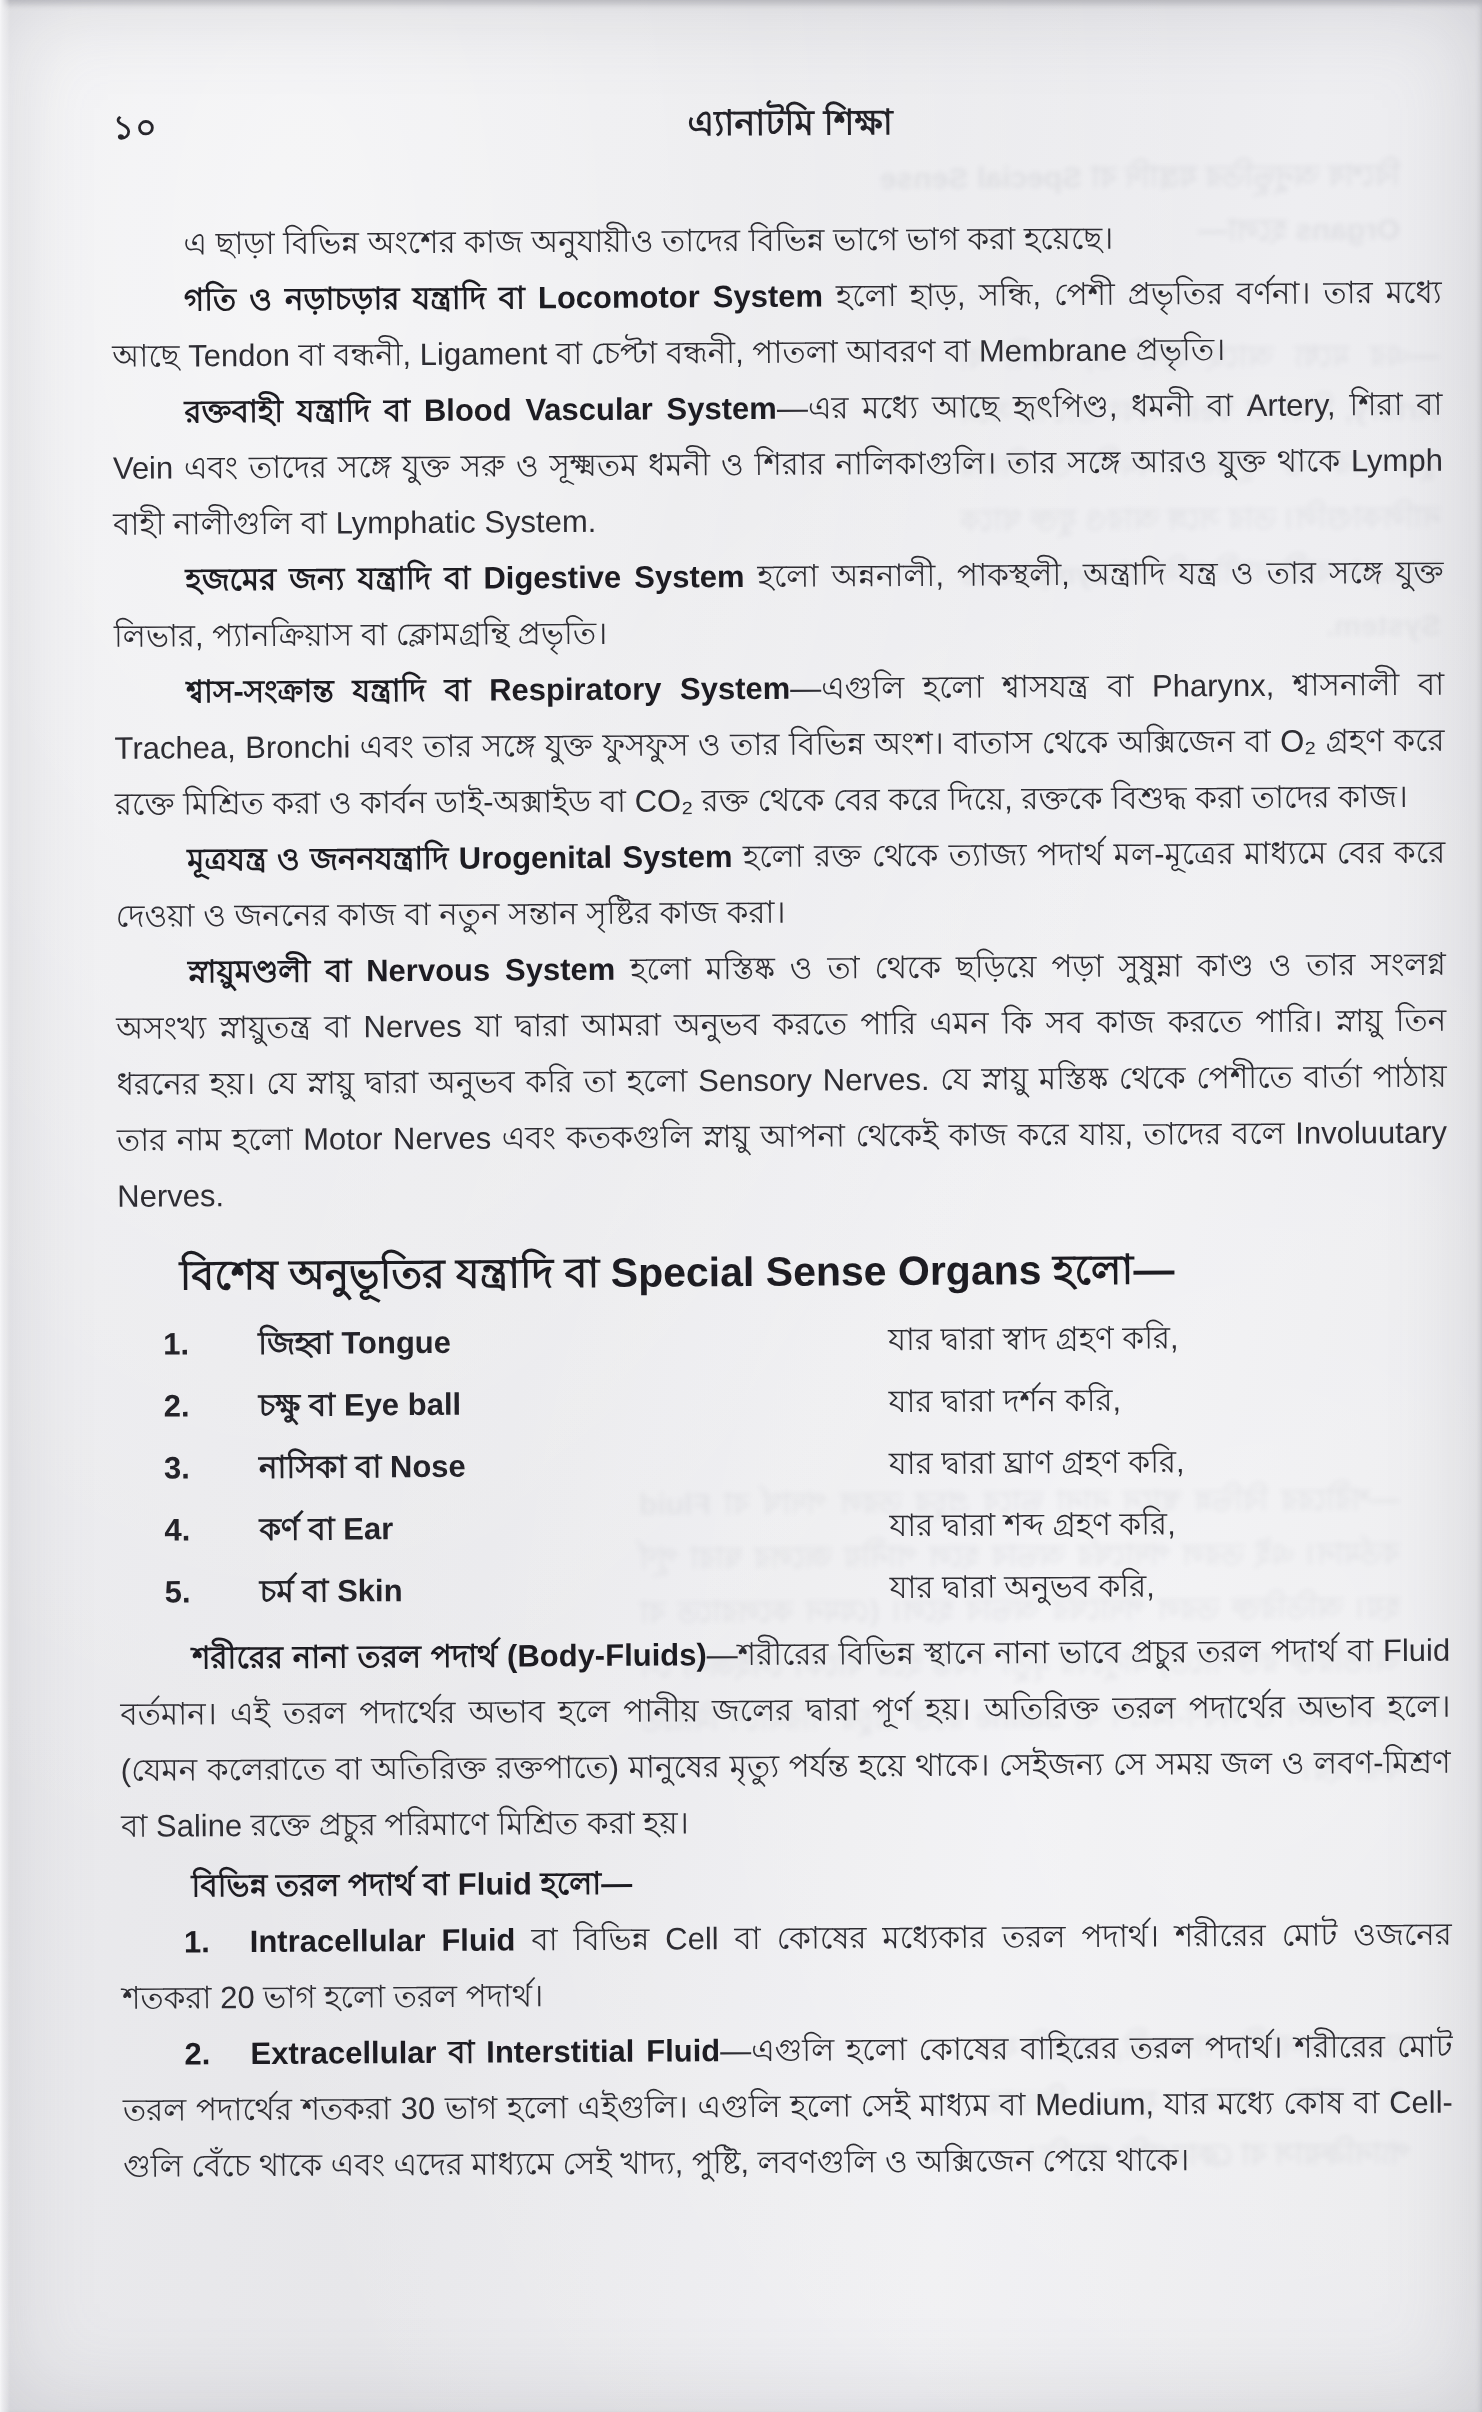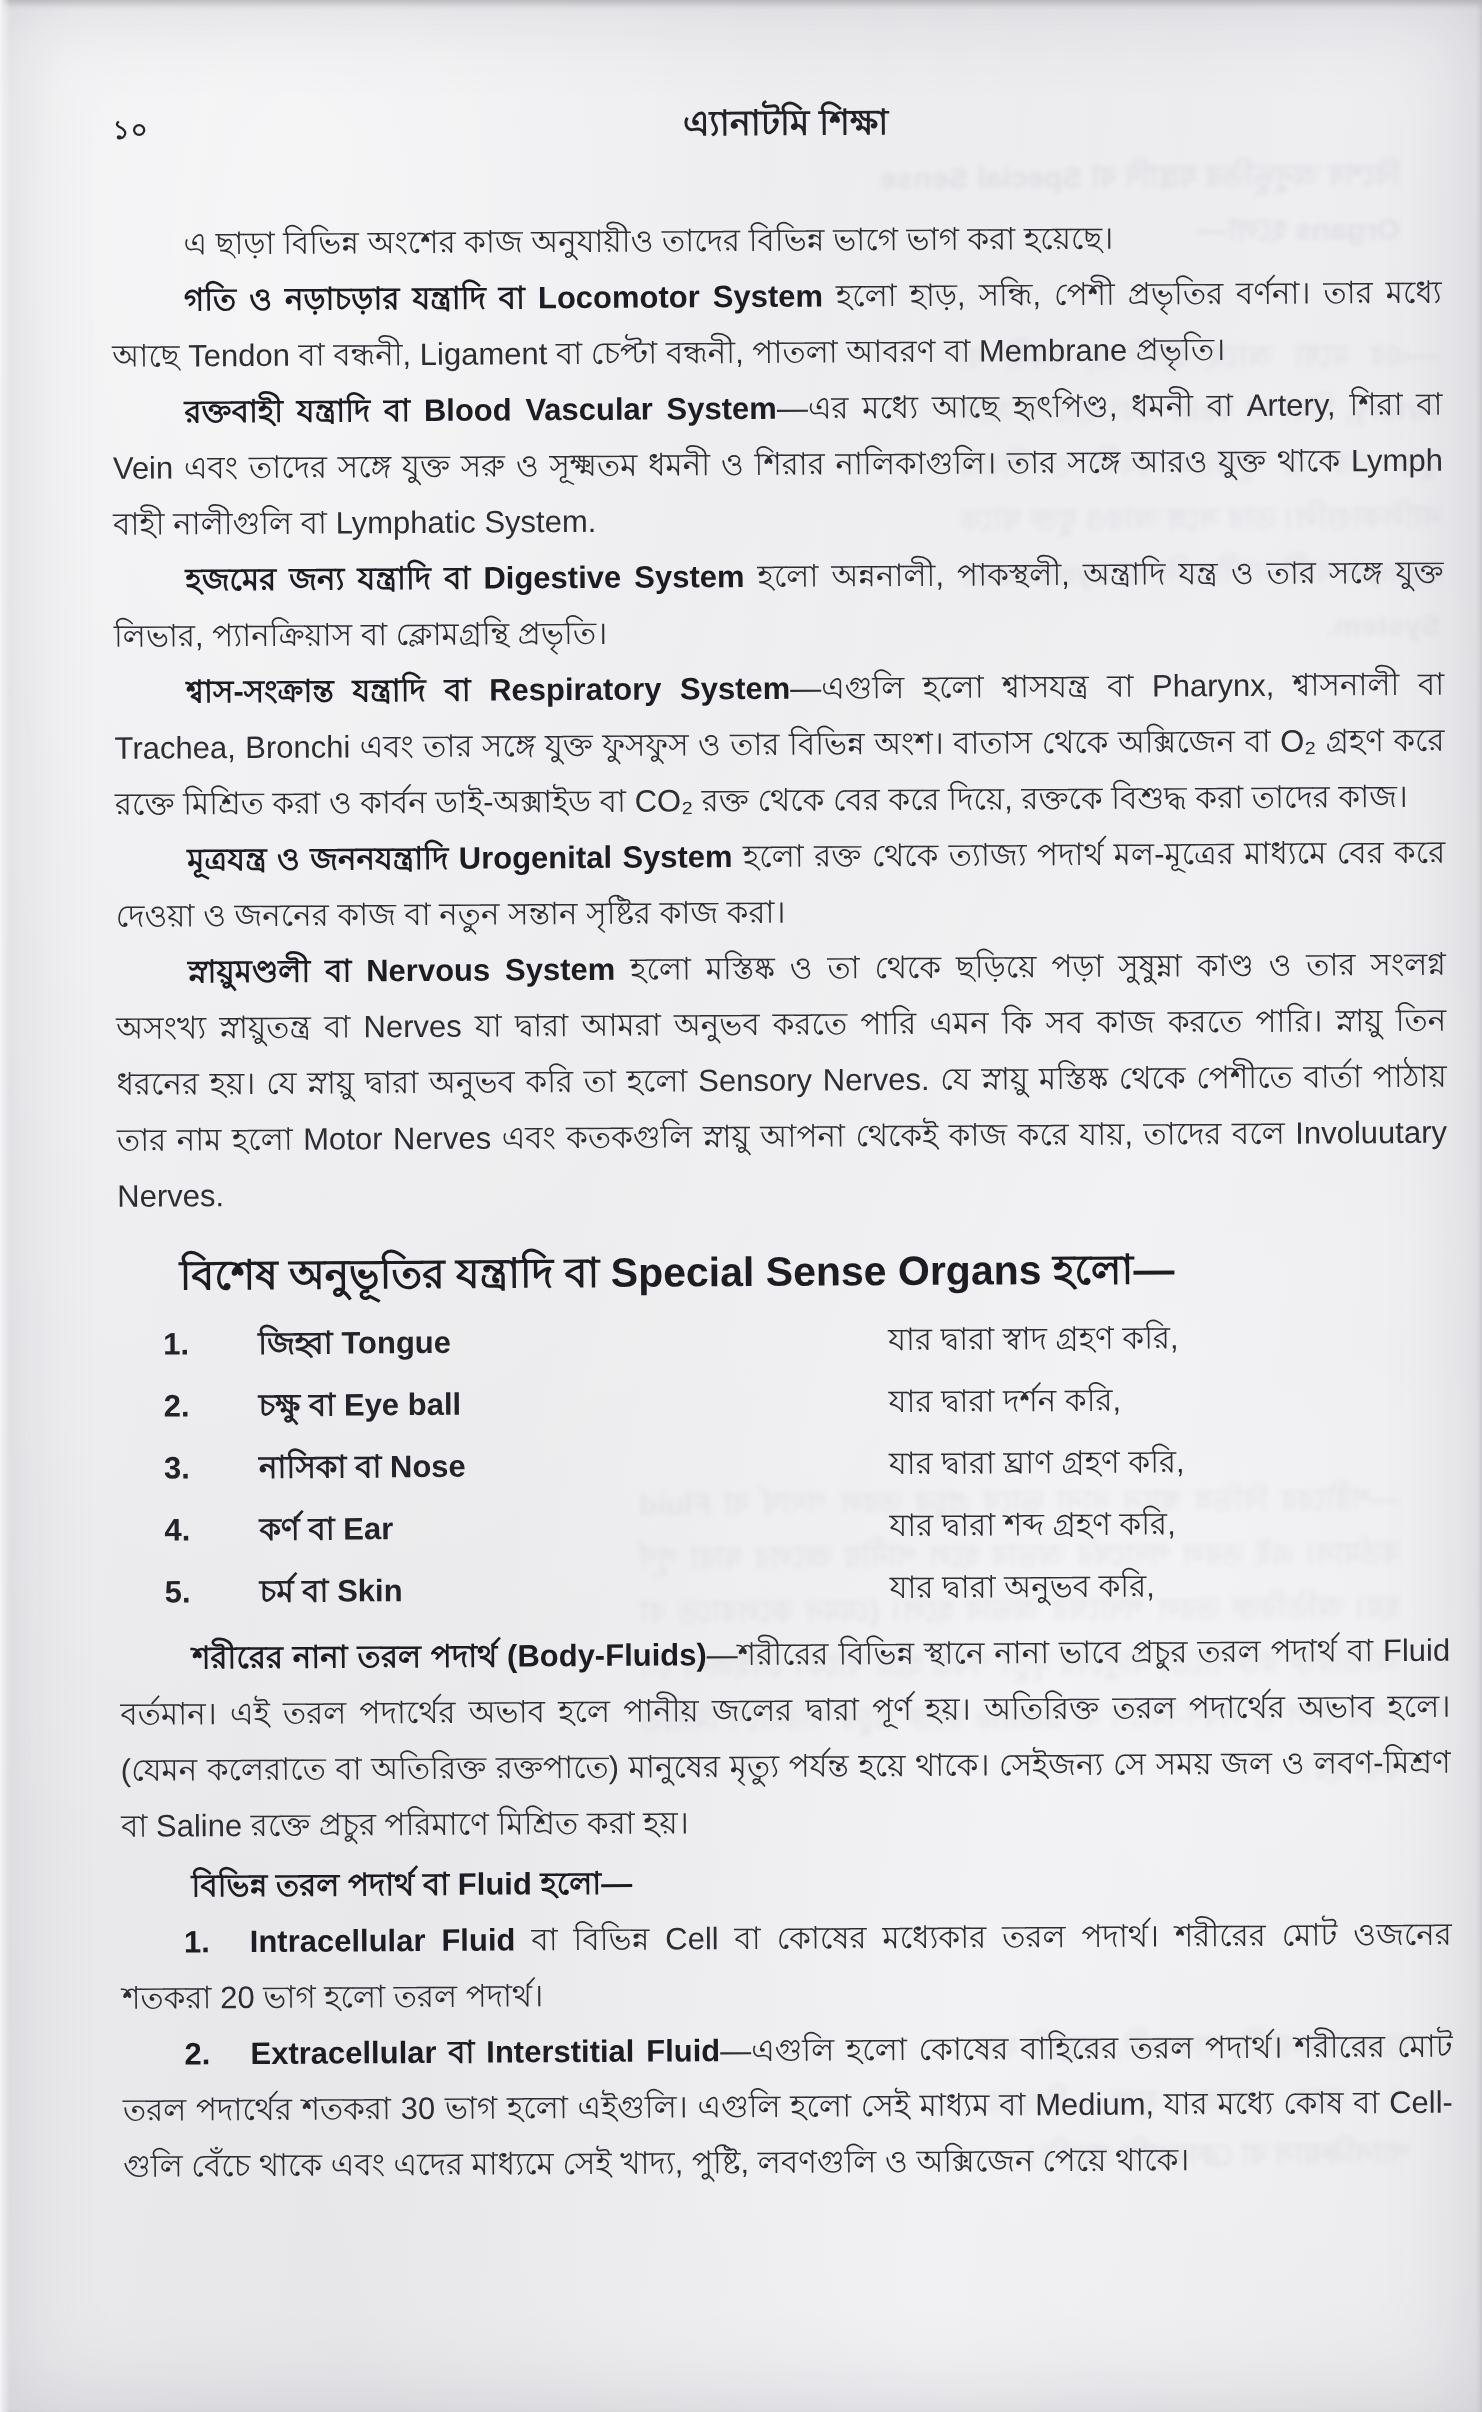--- a/index.html
+++ b/index.html
@@ -22,21 +22,21 @@
   .skew{
     position:absolute;left:0;top:0;width:1482px;
     transform:rotate(-0.35deg);
     transform-origin:50% 0;
   }
   .pg-header{
     display:flex;align-items:baseline;
     padding:96px 120px 0 112px;
     color:#27262c;
   }
-  .pg-num{font-size:26px;font-weight:700;letter-spacing:1px;}
+  .pg-num{font-size:33px;font-weight:700;letter-spacing:1px;}
   .pg-title{
     flex:1;text-align:center;
     font-size:35px;font-weight:700;
     padding-left:60px;
     color:#232228;
   }
   .content{
     padding:58px 42px 0 110px;
     width:1330px;
     color:#2e2d33;

